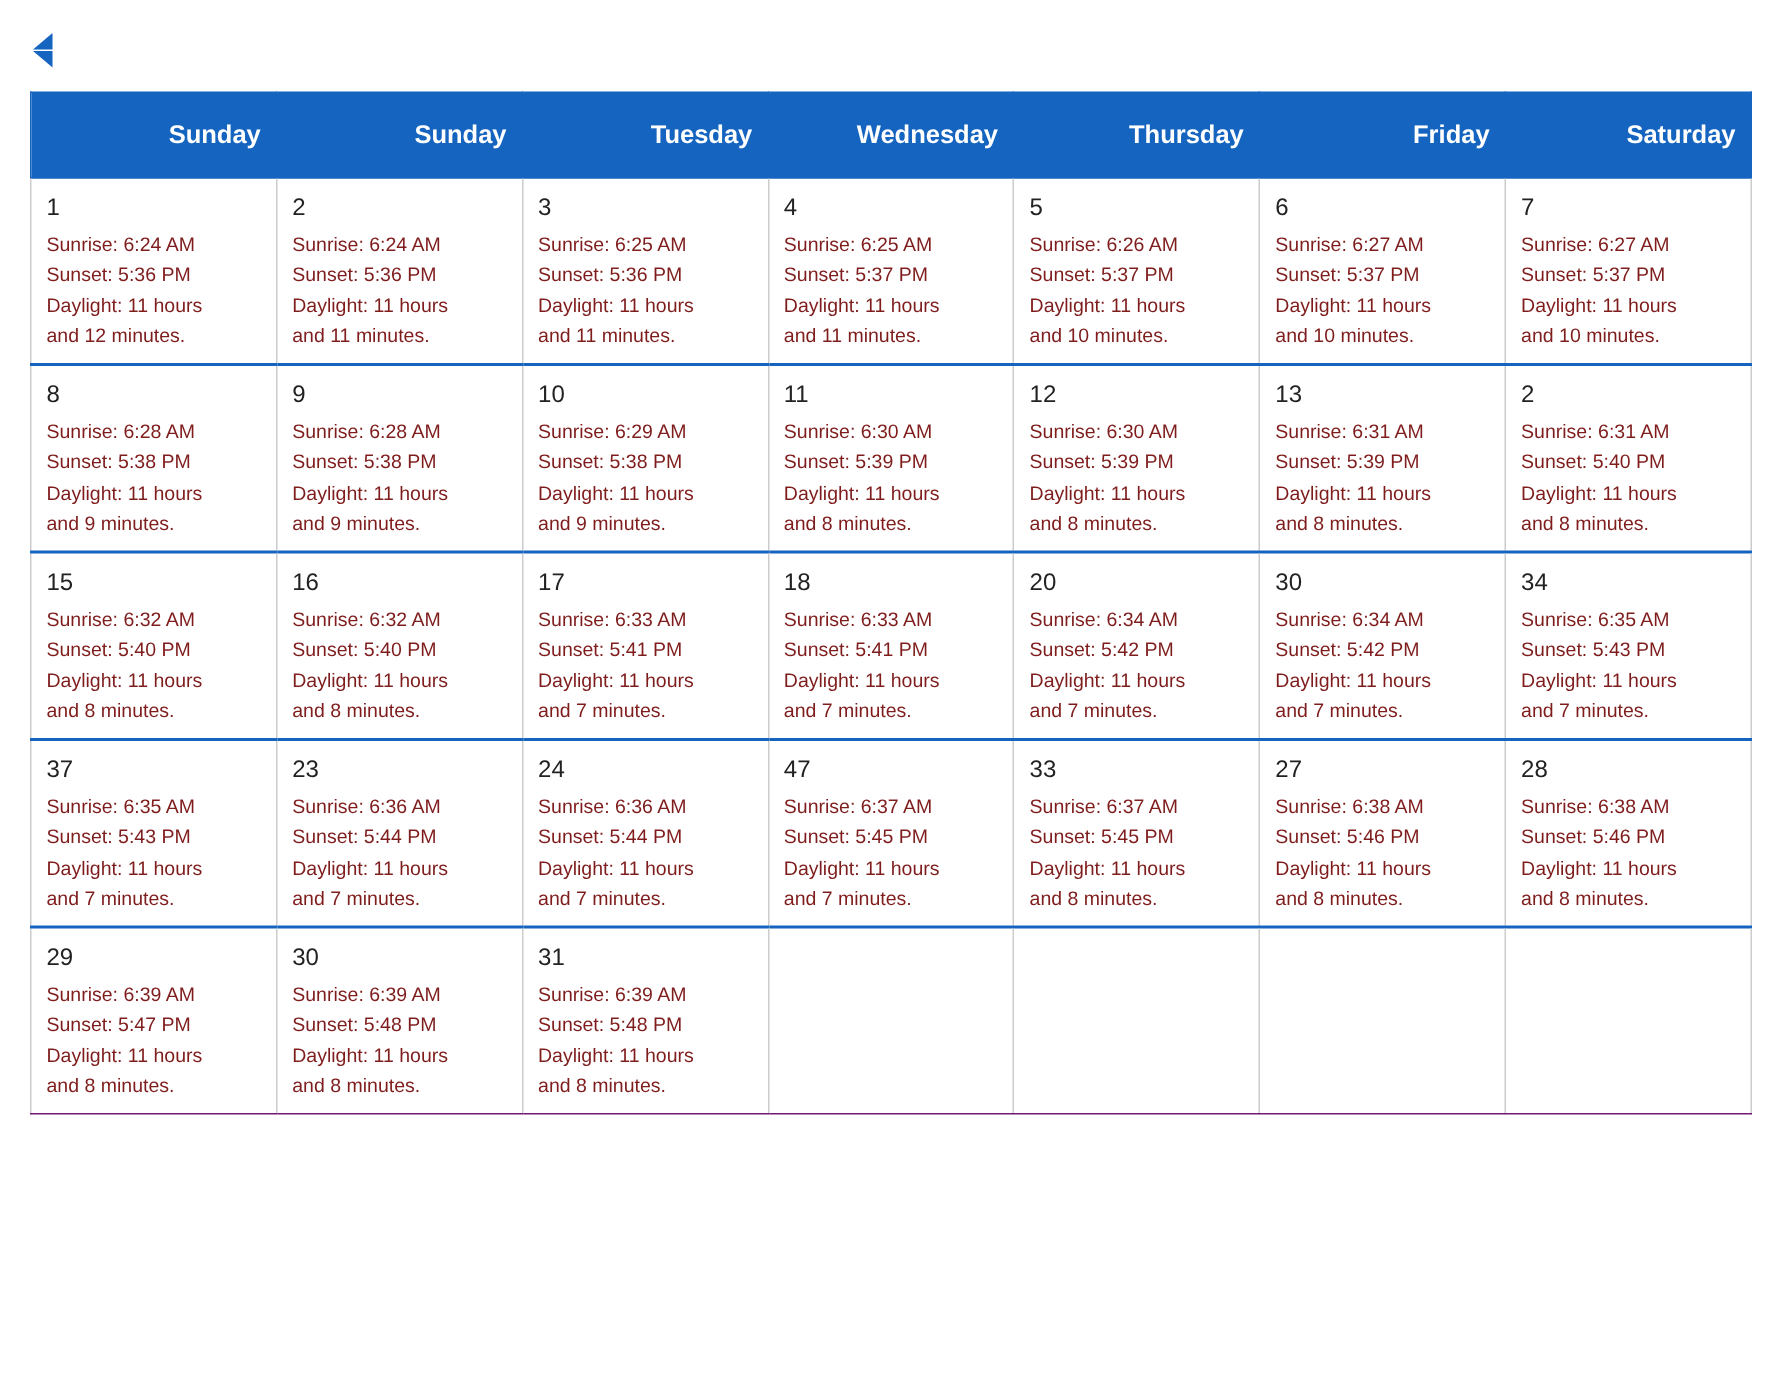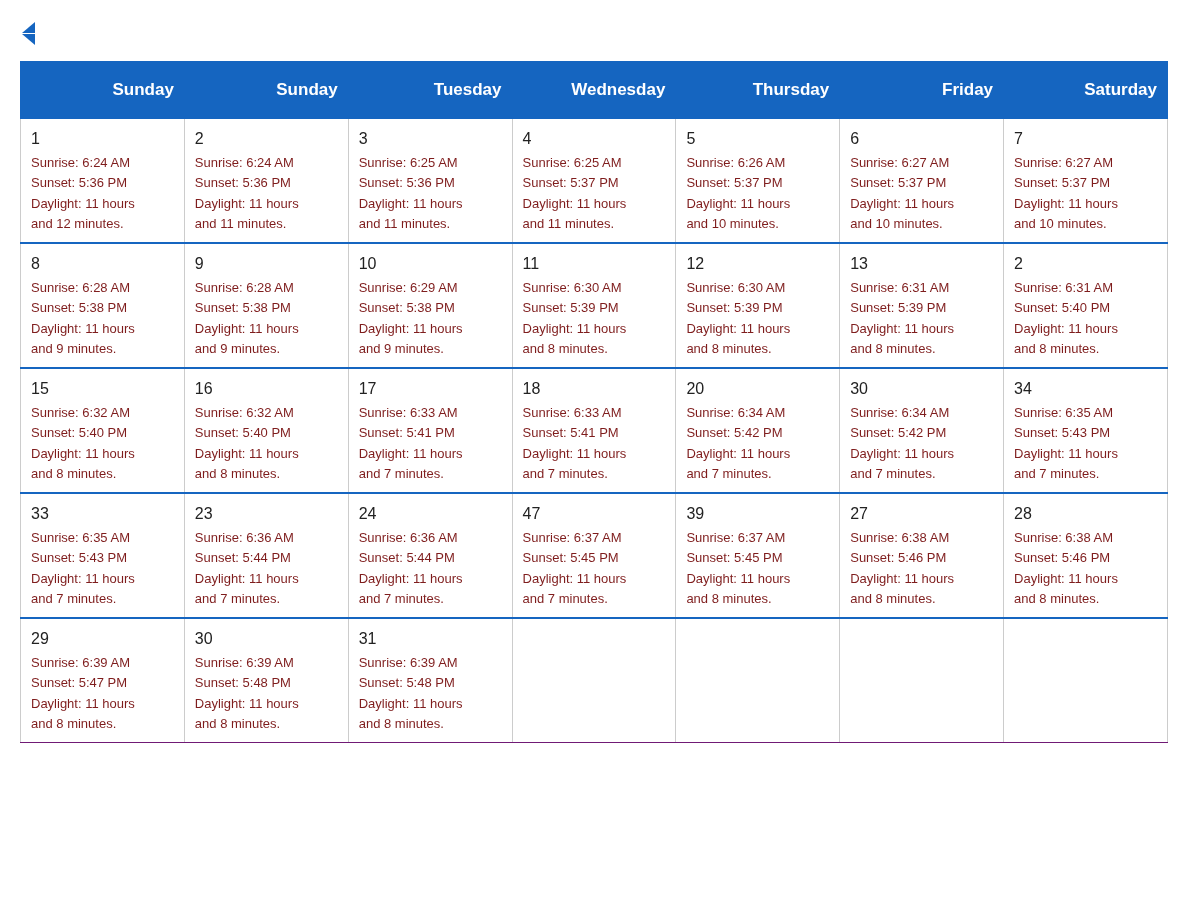--- a/index.html
+++ b/index.html
@@ -215,37 +215,37 @@
         <span class="day-number">30</span>
         <span class="day-info">Sunrise: 6:34 AM<br>Sunset: 5:42 PM<br>Daylight: 11 hours<br>and 7 minutes.</span>
       </td>
         <td>
         <span class="day-number">34</span>
         <span class="day-info">Sunrise: 6:35 AM<br>Sunset: 5:43 PM<br>Daylight: 11 hours<br>and 7 minutes.</span>
       </td>
       </tr>
       <tr>
         <td>
-        <span class="day-number">33</span>
+        <span class="day-number">37</span>
         <span class="day-info">Sunrise: 6:35 AM<br>Sunset: 5:43 PM<br>Daylight: 11 hours<br>and 7 minutes.</span>
       </td>
         <td>
         <span class="day-number">23</span>
         <span class="day-info">Sunrise: 6:36 AM<br>Sunset: 5:44 PM<br>Daylight: 11 hours<br>and 7 minutes.</span>
       </td>
         <td>
         <span class="day-number">24</span>
         <span class="day-info">Sunrise: 6:36 AM<br>Sunset: 5:44 PM<br>Daylight: 11 hours<br>and 7 minutes.</span>
       </td>
         <td>
         <span class="day-number">47</span>
         <span class="day-info">Sunrise: 6:37 AM<br>Sunset: 5:45 PM<br>Daylight: 11 hours<br>and 7 minutes.</span>
       </td>
         <td>
-        <span class="day-number">39</span>
+        <span class="day-number">33</span>
         <span class="day-info">Sunrise: 6:37 AM<br>Sunset: 5:45 PM<br>Daylight: 11 hours<br>and 8 minutes.</span>
       </td>
         <td>
         <span class="day-number">27</span>
         <span class="day-info">Sunrise: 6:38 AM<br>Sunset: 5:46 PM<br>Daylight: 11 hours<br>and 8 minutes.</span>
       </td>
         <td>
         <span class="day-number">28</span>
         <span class="day-info">Sunrise: 6:38 AM<br>Sunset: 5:46 PM<br>Daylight: 11 hours<br>and 8 minutes.</span>
       </td>

